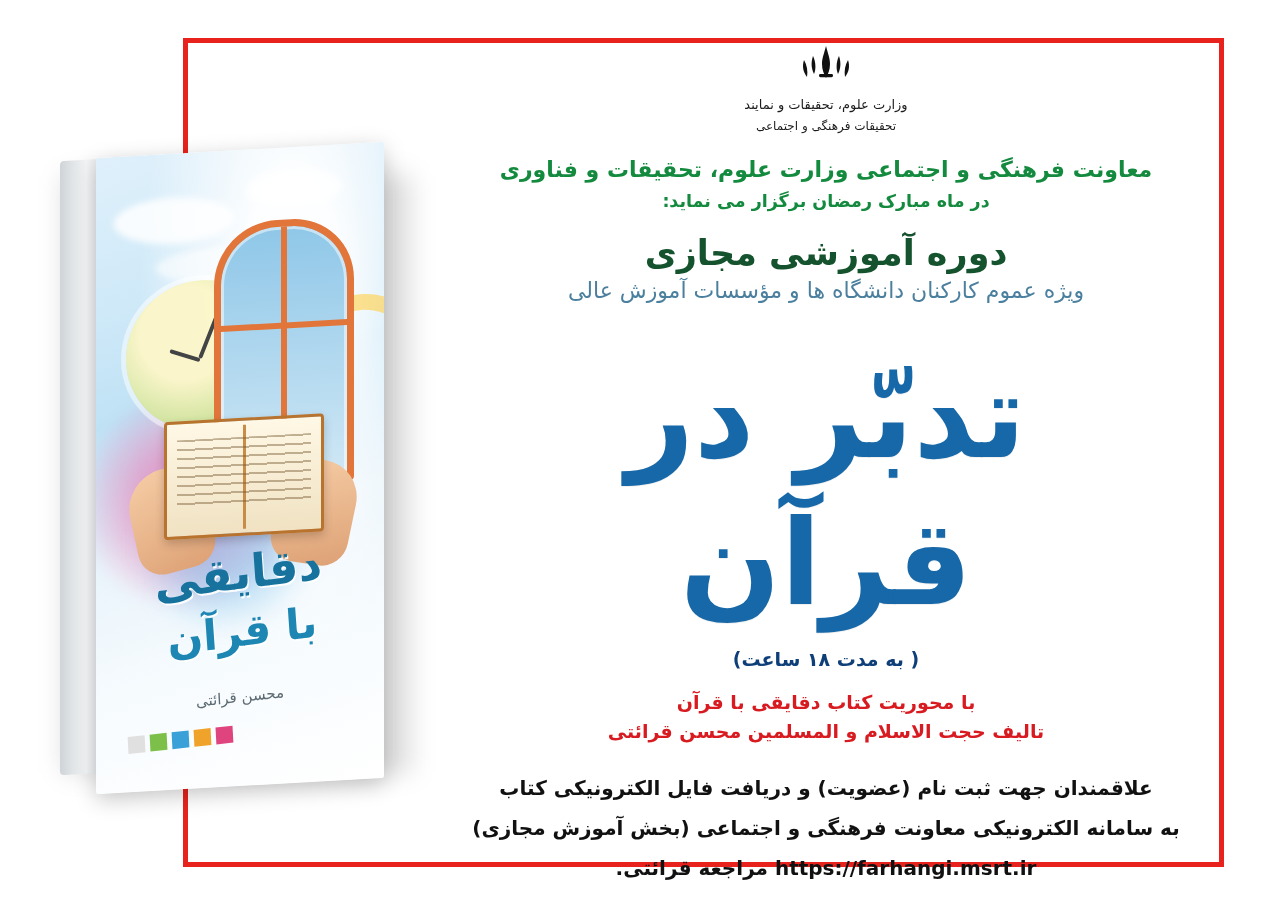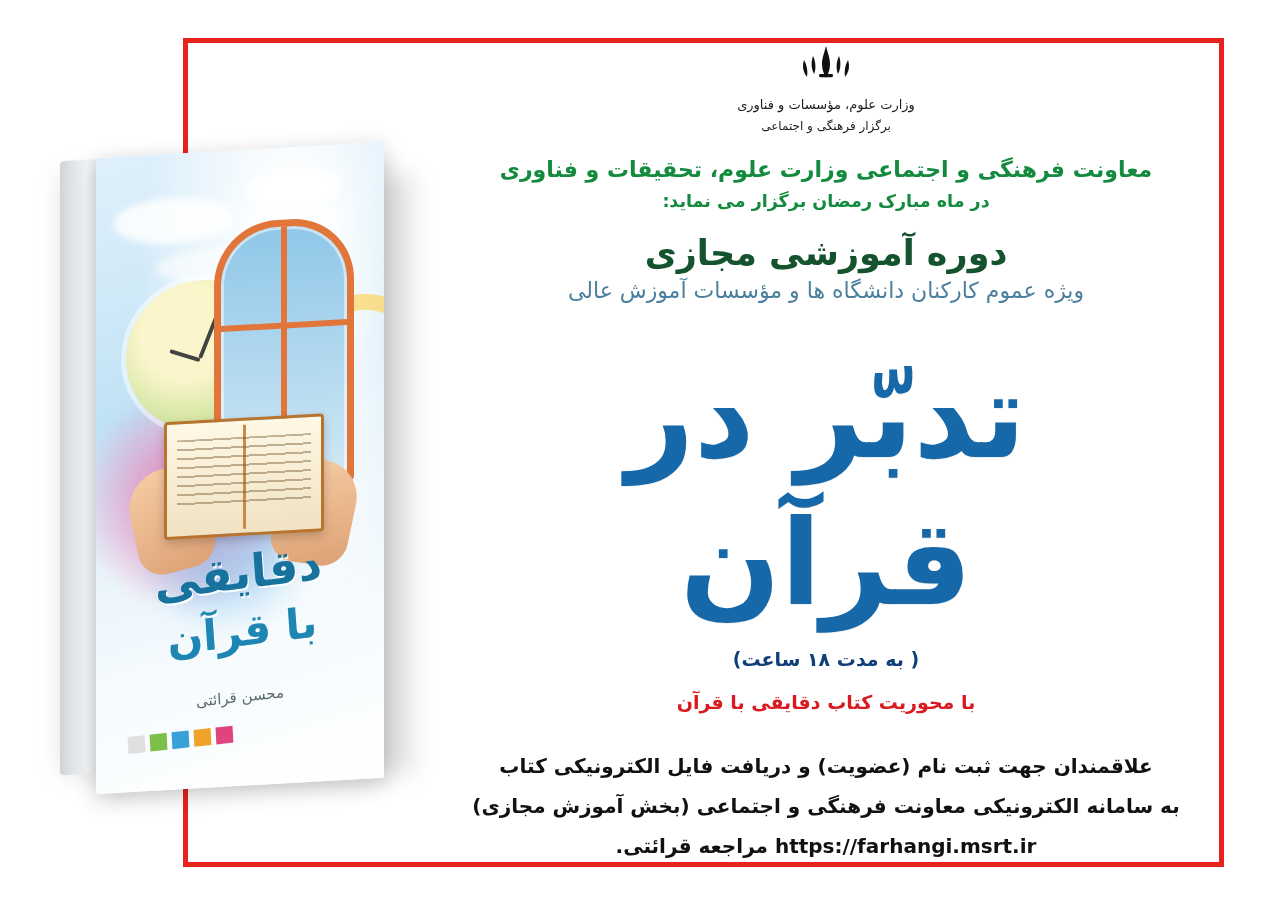--- a/index.html
+++ b/index.html
@@ -453,34 +453,35 @@
           <path d="M17 12 C15 18 15 24 18 30 C20 26 20 18 17 12 Z"></path>
           <path d="M43 12 C45 18 45 24 42 30 C40 26 40 18 43 12 Z"></path>
           <path d="M8 16 C6 22 7 28 11 33 C12 27 11 21 8 16 Z"></path>
           <path d="M52 16 C54 22 53 28 49 33 C48 27 49 21 52 16 Z"></path>
           <rect x="23" y="30" width="14" height="3.2" rx="1.4"></rect>
         </g>
       </svg>
     </div>
 
     <div class="ministry">
-      <div class="m1">وزارت علوم، مؤسسات و فناوری</div>
-      <div class="m2">برگزار فرهنگی و اجتماعی</div>
+      <div class="m1">وزارت علوم، تحقیقات و نمایند</div>
+      <div class="m2">تحقیقات فرهنگی و اجتماعی</div>
     </div>
 
     <div class="org-line">معاونت فرهنگی و اجتماعی وزارت علوم، تحقیقات و فناوری</div>
     <div class="org-line2">در ماه مبارک رمضان برگزار می نماید:</div>
 
     <div class="course-type">دوره آموزشی مجازی</div>
     <div class="course-aud">ویژه عموم کارکنان دانشگاه ها و مؤسسات آموزش عالی</div>
 
     <div class="main-title">تدبّر در قرآن</div>
 
     <div class="duration">( به مدت ۱۸ ساعت)</div>
     <div class="book-focus">با محوریت کتاب دقایقی با قرآن</div>
+    <div class="author-line">تالیف حجت الاسلام و المسلمین محسن قرائتی</div>
 
     <div class="instructions">
       <div>علاقمندان جهت ثبت نام (عضویت) و دریافت فایل الکترونیکی کتاب</div>
       <div>به سامانه الکترونیکی معاونت فرهنگی و اجتماعی (بخش آموزش مجازی)</div>
       <div>
         <span class="url">https://farhangi.msrt.ir</span><span> مراجعه قرائتی.</span>
       </div>
     </div>
 
   </div>

